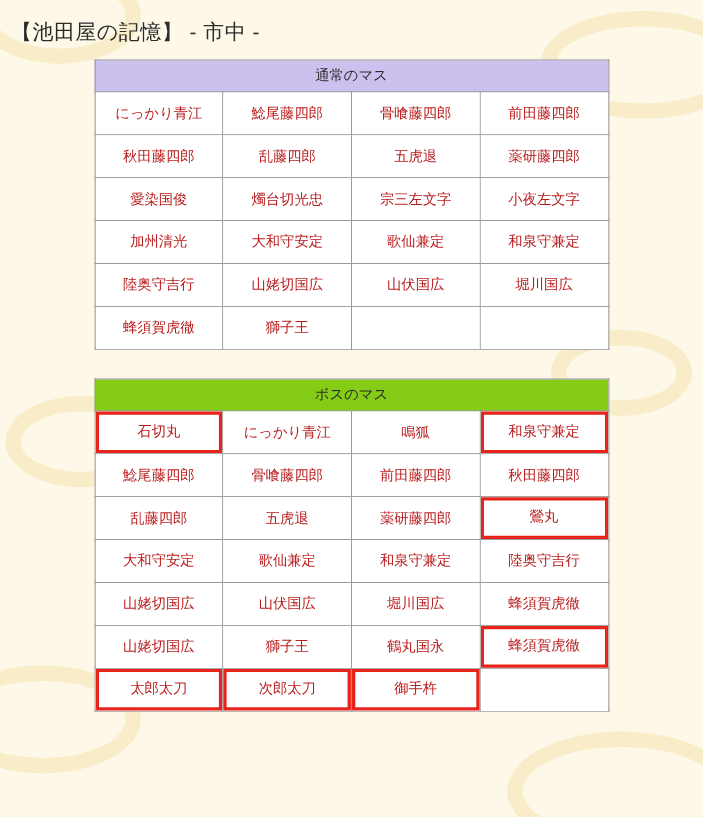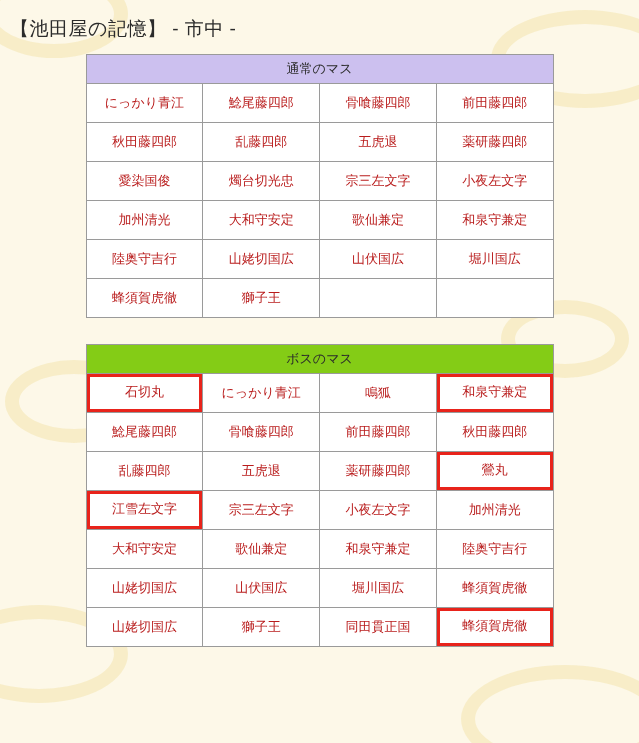--- a/index.html
+++ b/index.html
@@ -243,34 +243,20 @@
               <span class="cellbox">五虎退</span>
             </td>
             <td>
               <span class="cellbox">薬研藤四郎</span>
             </td>
             <td class="marked">
               <span class="cellbox">鶯丸</span>
             </td>
           </tr>
           <tr>
-            <td class="marked">
-              <span class="cellbox">江雪左文字</span>
-            </td>
-            <td>
-              <span class="cellbox">宗三左文字</span>
-            </td>
-            <td>
-              <span class="cellbox">小夜左文字</span>
-            </td>
-            <td>
-              <span class="cellbox">加州清光</span>
-            </td>
-          </tr>
-          <tr>
             <td>
               <span class="cellbox">大和守安定</span>
             </td>
             <td>
               <span class="cellbox">歌仙兼定</span>
             </td>
             <td>
               <span class="cellbox">和泉守兼定</span>
             </td>
             <td>
@@ -292,23 +278,37 @@
             </td>
           </tr>
           <tr>
             <td>
               <span class="cellbox">山姥切国広</span>
             </td>
             <td>
               <span class="cellbox">獅子王</span>
             </td>
             <td>
-              <span class="cellbox">同田貫正国</span>
+              <span class="cellbox">鶴丸国永</span>
             </td>
             <td class="marked">
               <span class="cellbox">蜂須賀虎徹</span>
+            </td>
+          </tr>
+          <tr>
+            <td class="marked">
+              <span class="cellbox">太郎太刀</span>
+            </td>
+            <td class="marked">
+              <span class="cellbox">次郎太刀</span>
+            </td>
+            <td class="marked">
+              <span class="cellbox">御手杵</span>
+            </td>
+            <td class="empty">
+              <span class="cellbox"></span>
             </td>
           </tr>
         </tbody>
     </table>
   </div>
 
 </div>
 
 </body></html>

